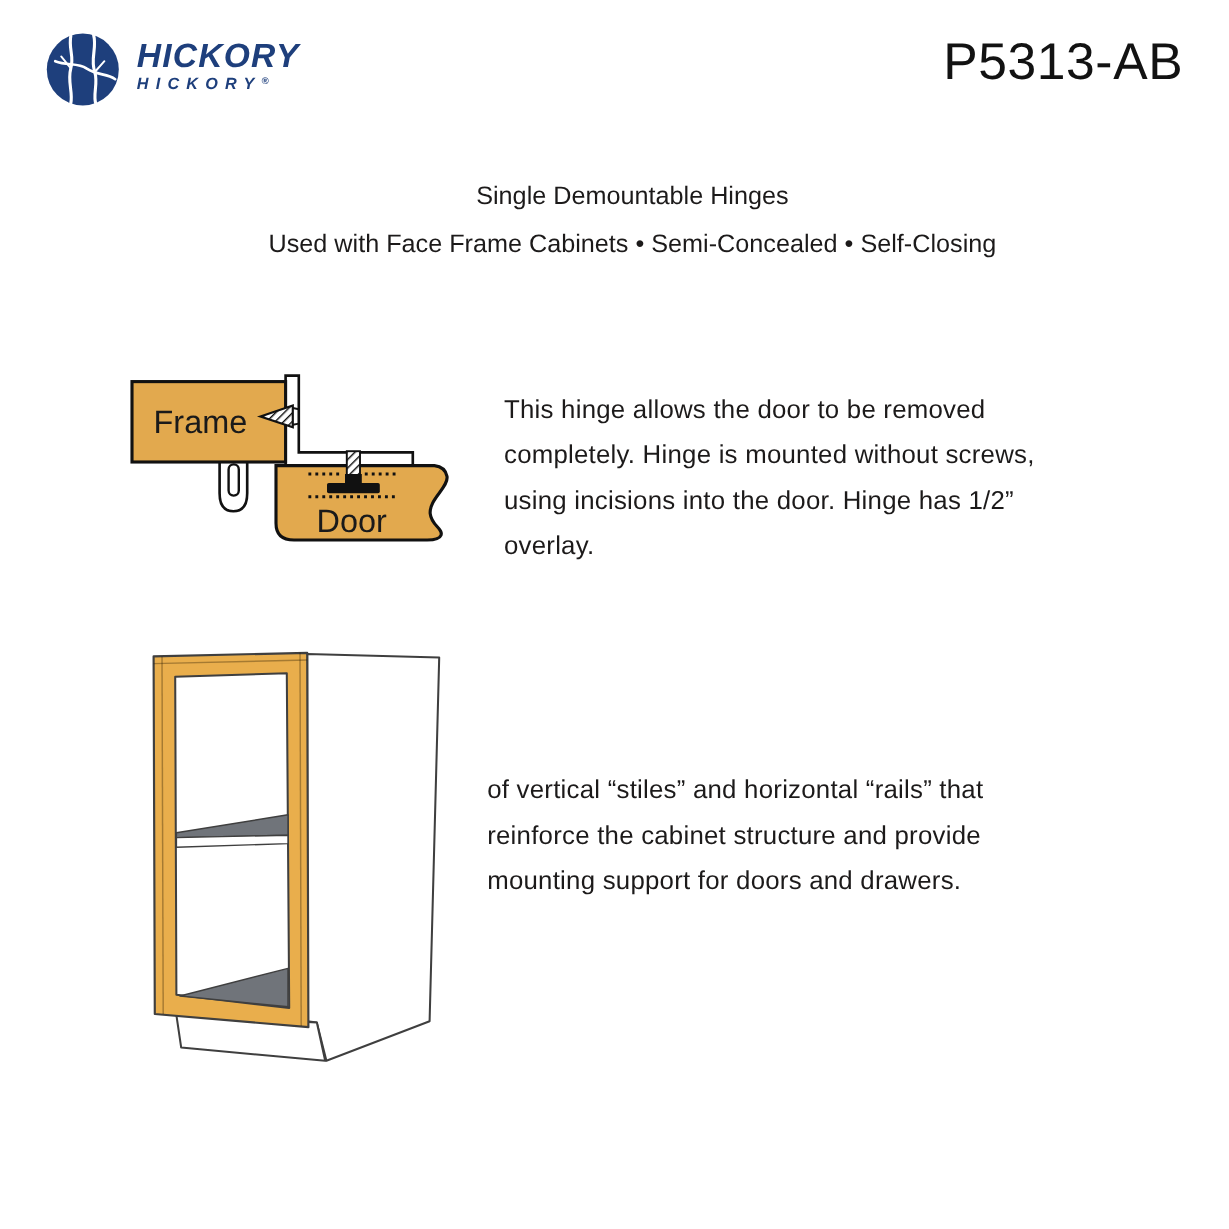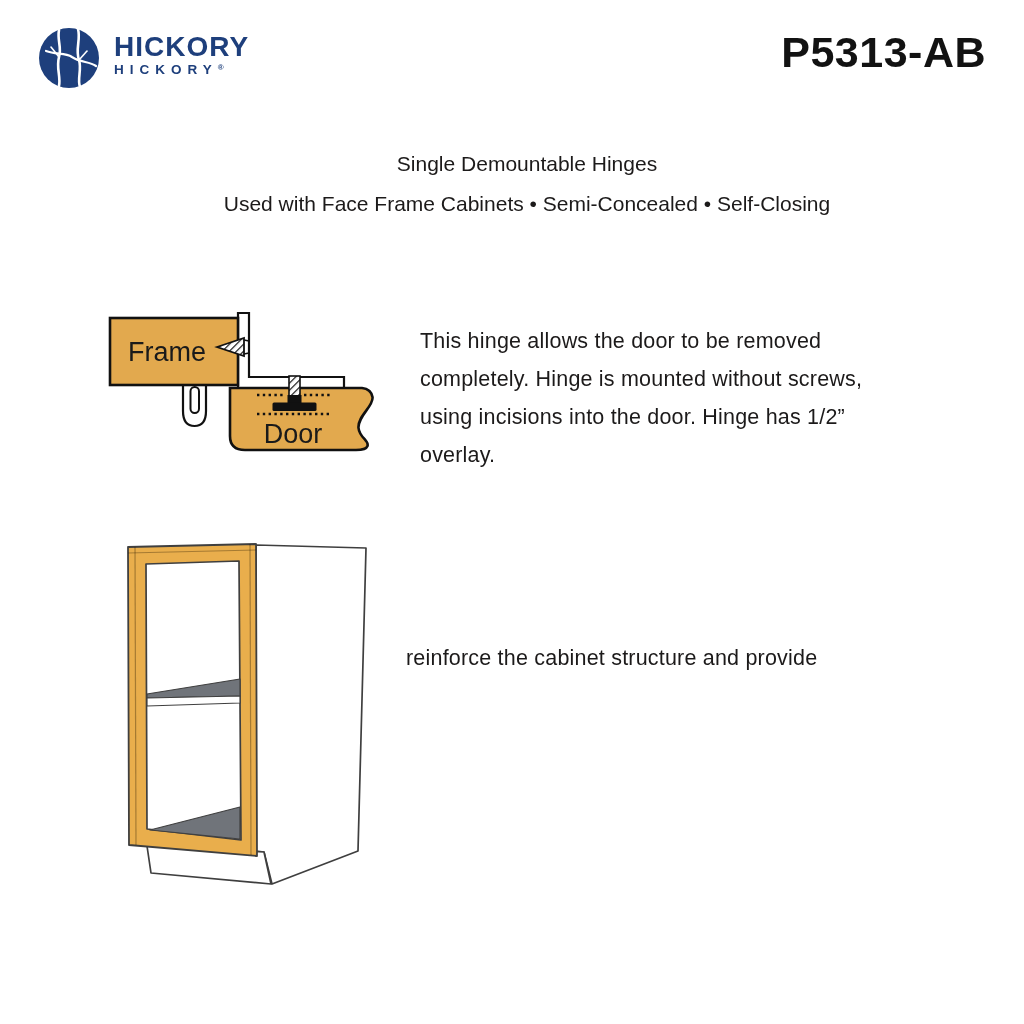--- a/index.html
+++ b/index.html
@@ -5,25 +5,25 @@
   html,body{margin:0;padding:0;}
   body{
     width:1024px;height:1024px;position:relative;background:#ffffff;
     font-family:"Liberation Sans", sans-serif;color:#231f20;overflow:hidden;
   }
   .abs{position:absolute;}
 
   
   .logo-wrap{left:38px;top:27px;width:260px;height:62px;display:flex;}
   .logo-mark{width:62px;height:62px;flex:0 0 62px;}
-  .logo-text{margin-left:14px;padding-top:7px;}
+  .logo-text{margin-left:14px;padding-top:7px;font-style:italic;}
   .brand-line1{font-size:28px;font-weight:bold;color:#1e3f7c;letter-spacing:1px;line-height:26px;}
   .brand-line2{font-size:13.5px;font-weight:bold;color:#1e3f7c;letter-spacing:6px;line-height:16px;}
   .brand-reg{font-size:8px;vertical-align:4px;letter-spacing:0;}
-  .product-code{right:38px;top:28px;font-size:43px;font-weight:bold;color:#121212;letter-spacing:0.5px;}
+  .product-code{right:38px;top:28px;font-size:43px;font-weight:normal;color:#121212;letter-spacing:0.5px;}
 
   
   .subtitle{left:0;top:144px;width:1054px;text-align:center;font-size:21px;line-height:40px;color:#1c1a1a;}
 
   
   .para{font-size:21.5px;line-height:38px;color:#1c1a1a;letter-spacing:0.2px;}
   .para1{left:420px;top:322px;width:556px;}
   .para2{left:406px;top:639px;width:578px;}
 
   svg{display:block;}
@@ -120,14 +120,16 @@
 
   <polygon points="146,564 239,561 241,840 147,829" fill="#ffffff" stroke="#3f3f3f" stroke-width="1.7" stroke-linejoin="round"></polygon>
 
   <polygon points="147,694 240,679 240,696 147,698" stroke="#3f3f3f" stroke-width="1.2" stroke-linejoin="round" fill="#70747a"></polygon>
   <polygon points="147,698 240,696 240,703 147,706" fill="#ffffff" stroke="#3f3f3f" stroke-width="1.2" stroke-linejoin="round"></polygon>
 
   <polygon points="150,830 240,807 240,839" stroke="#3f3f3f" stroke-width="1.2" stroke-linejoin="round" fill="#70747a"></polygon>
 </svg>
 
 <div class="abs para para2">
+  <div>of vertical “stiles” and horizontal “rails” that</div>
   <div>reinforce the cabinet structure and provide</div>
+  <div>mounting support for doors and drawers.</div>
 </div>
 
 </body></html>

